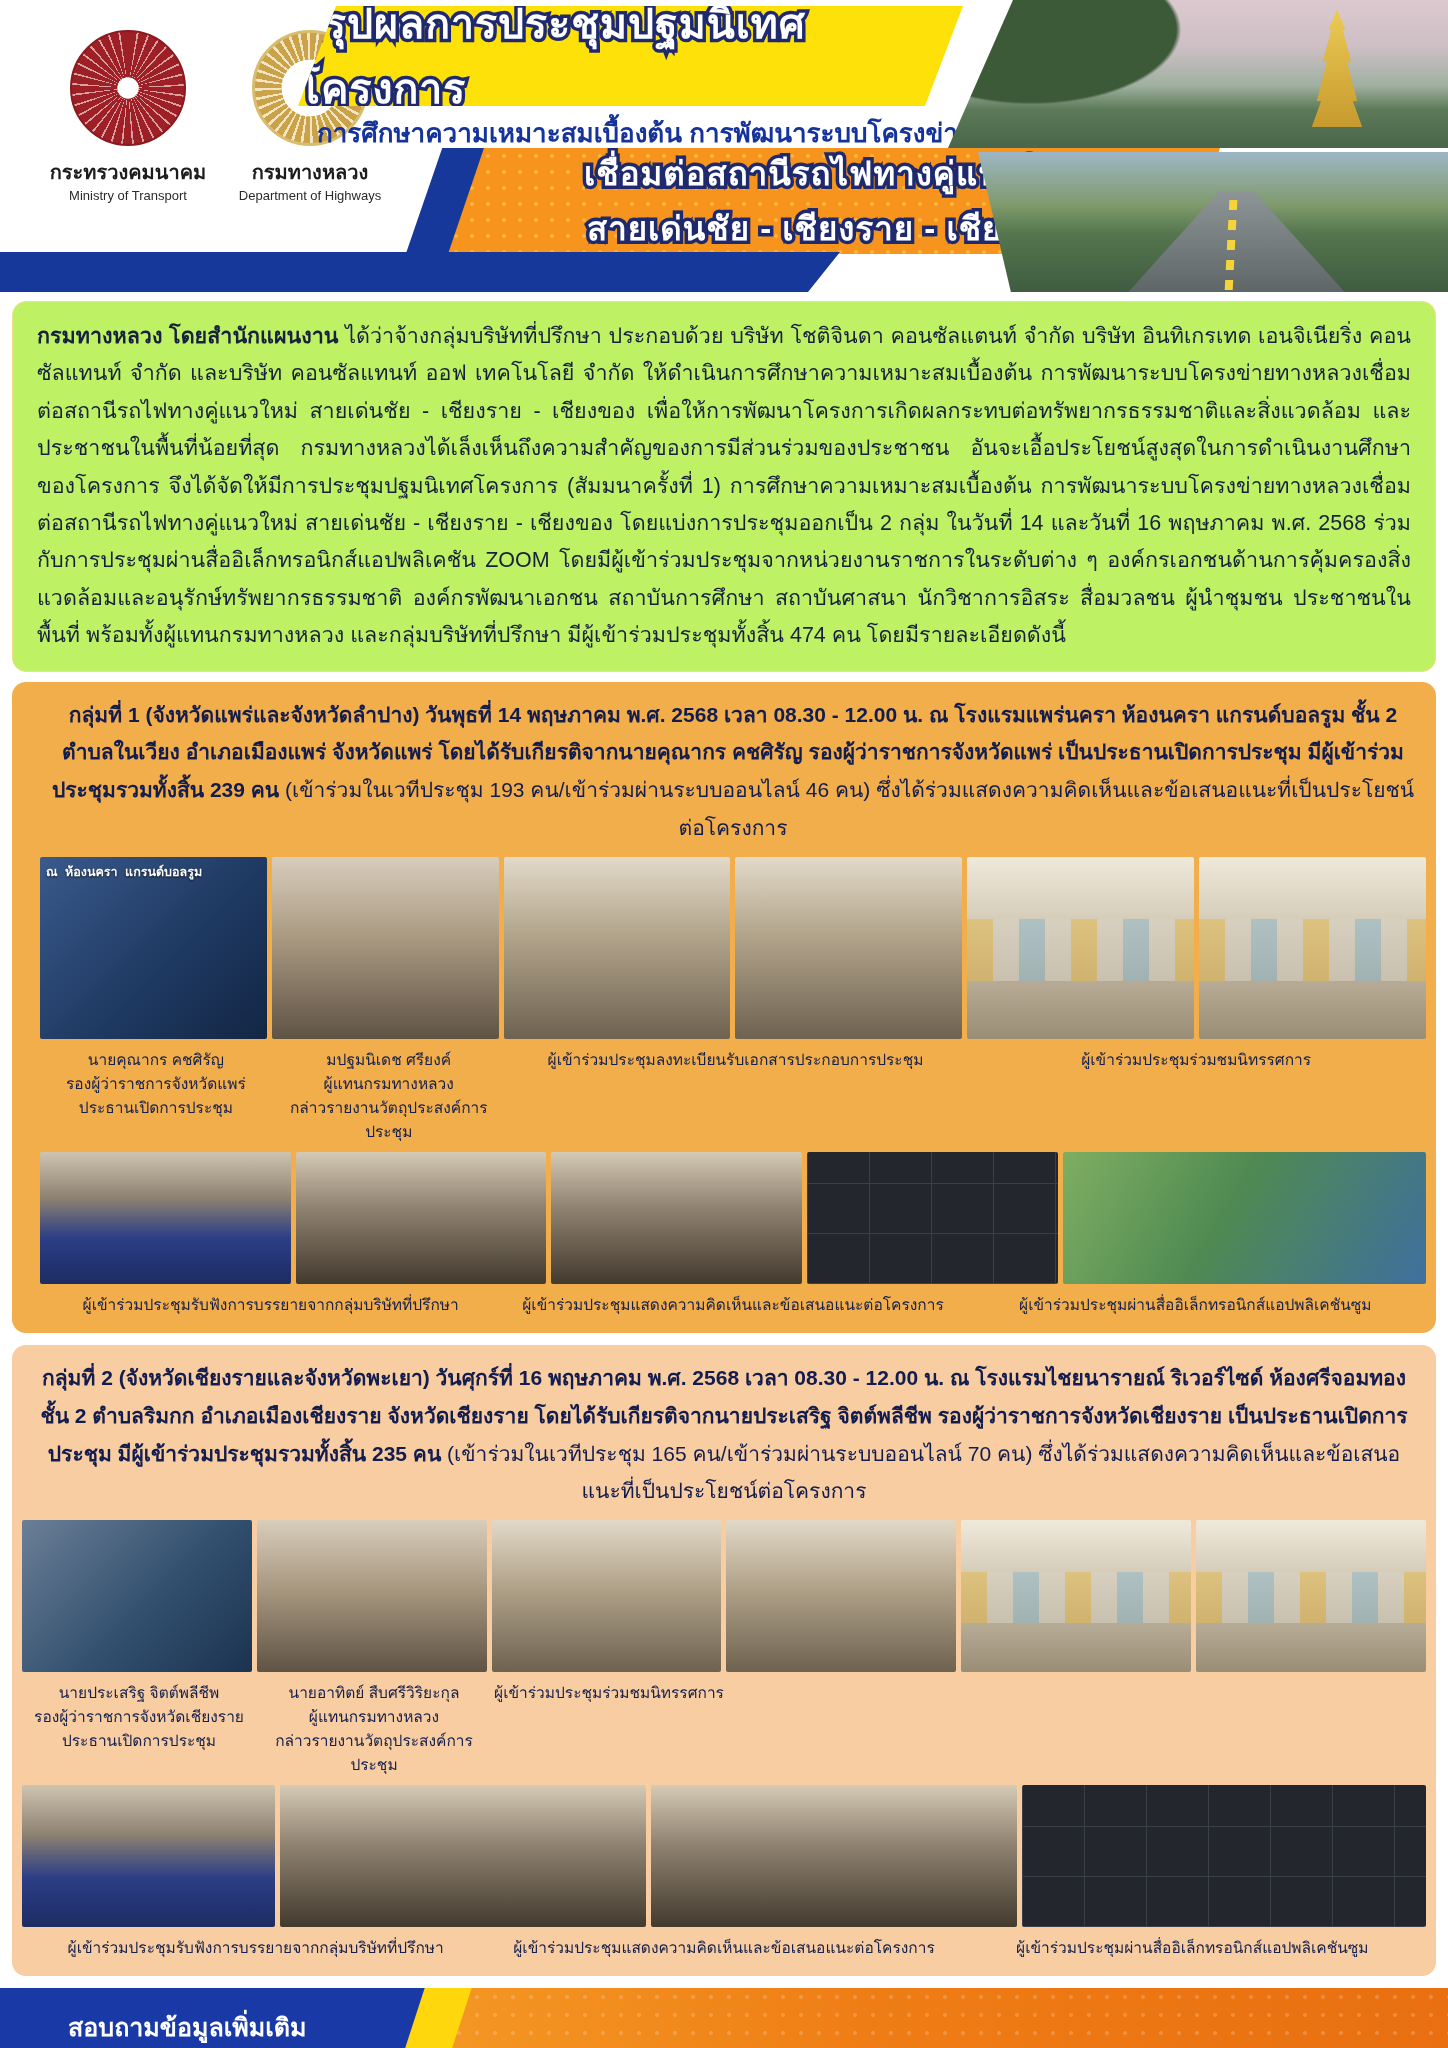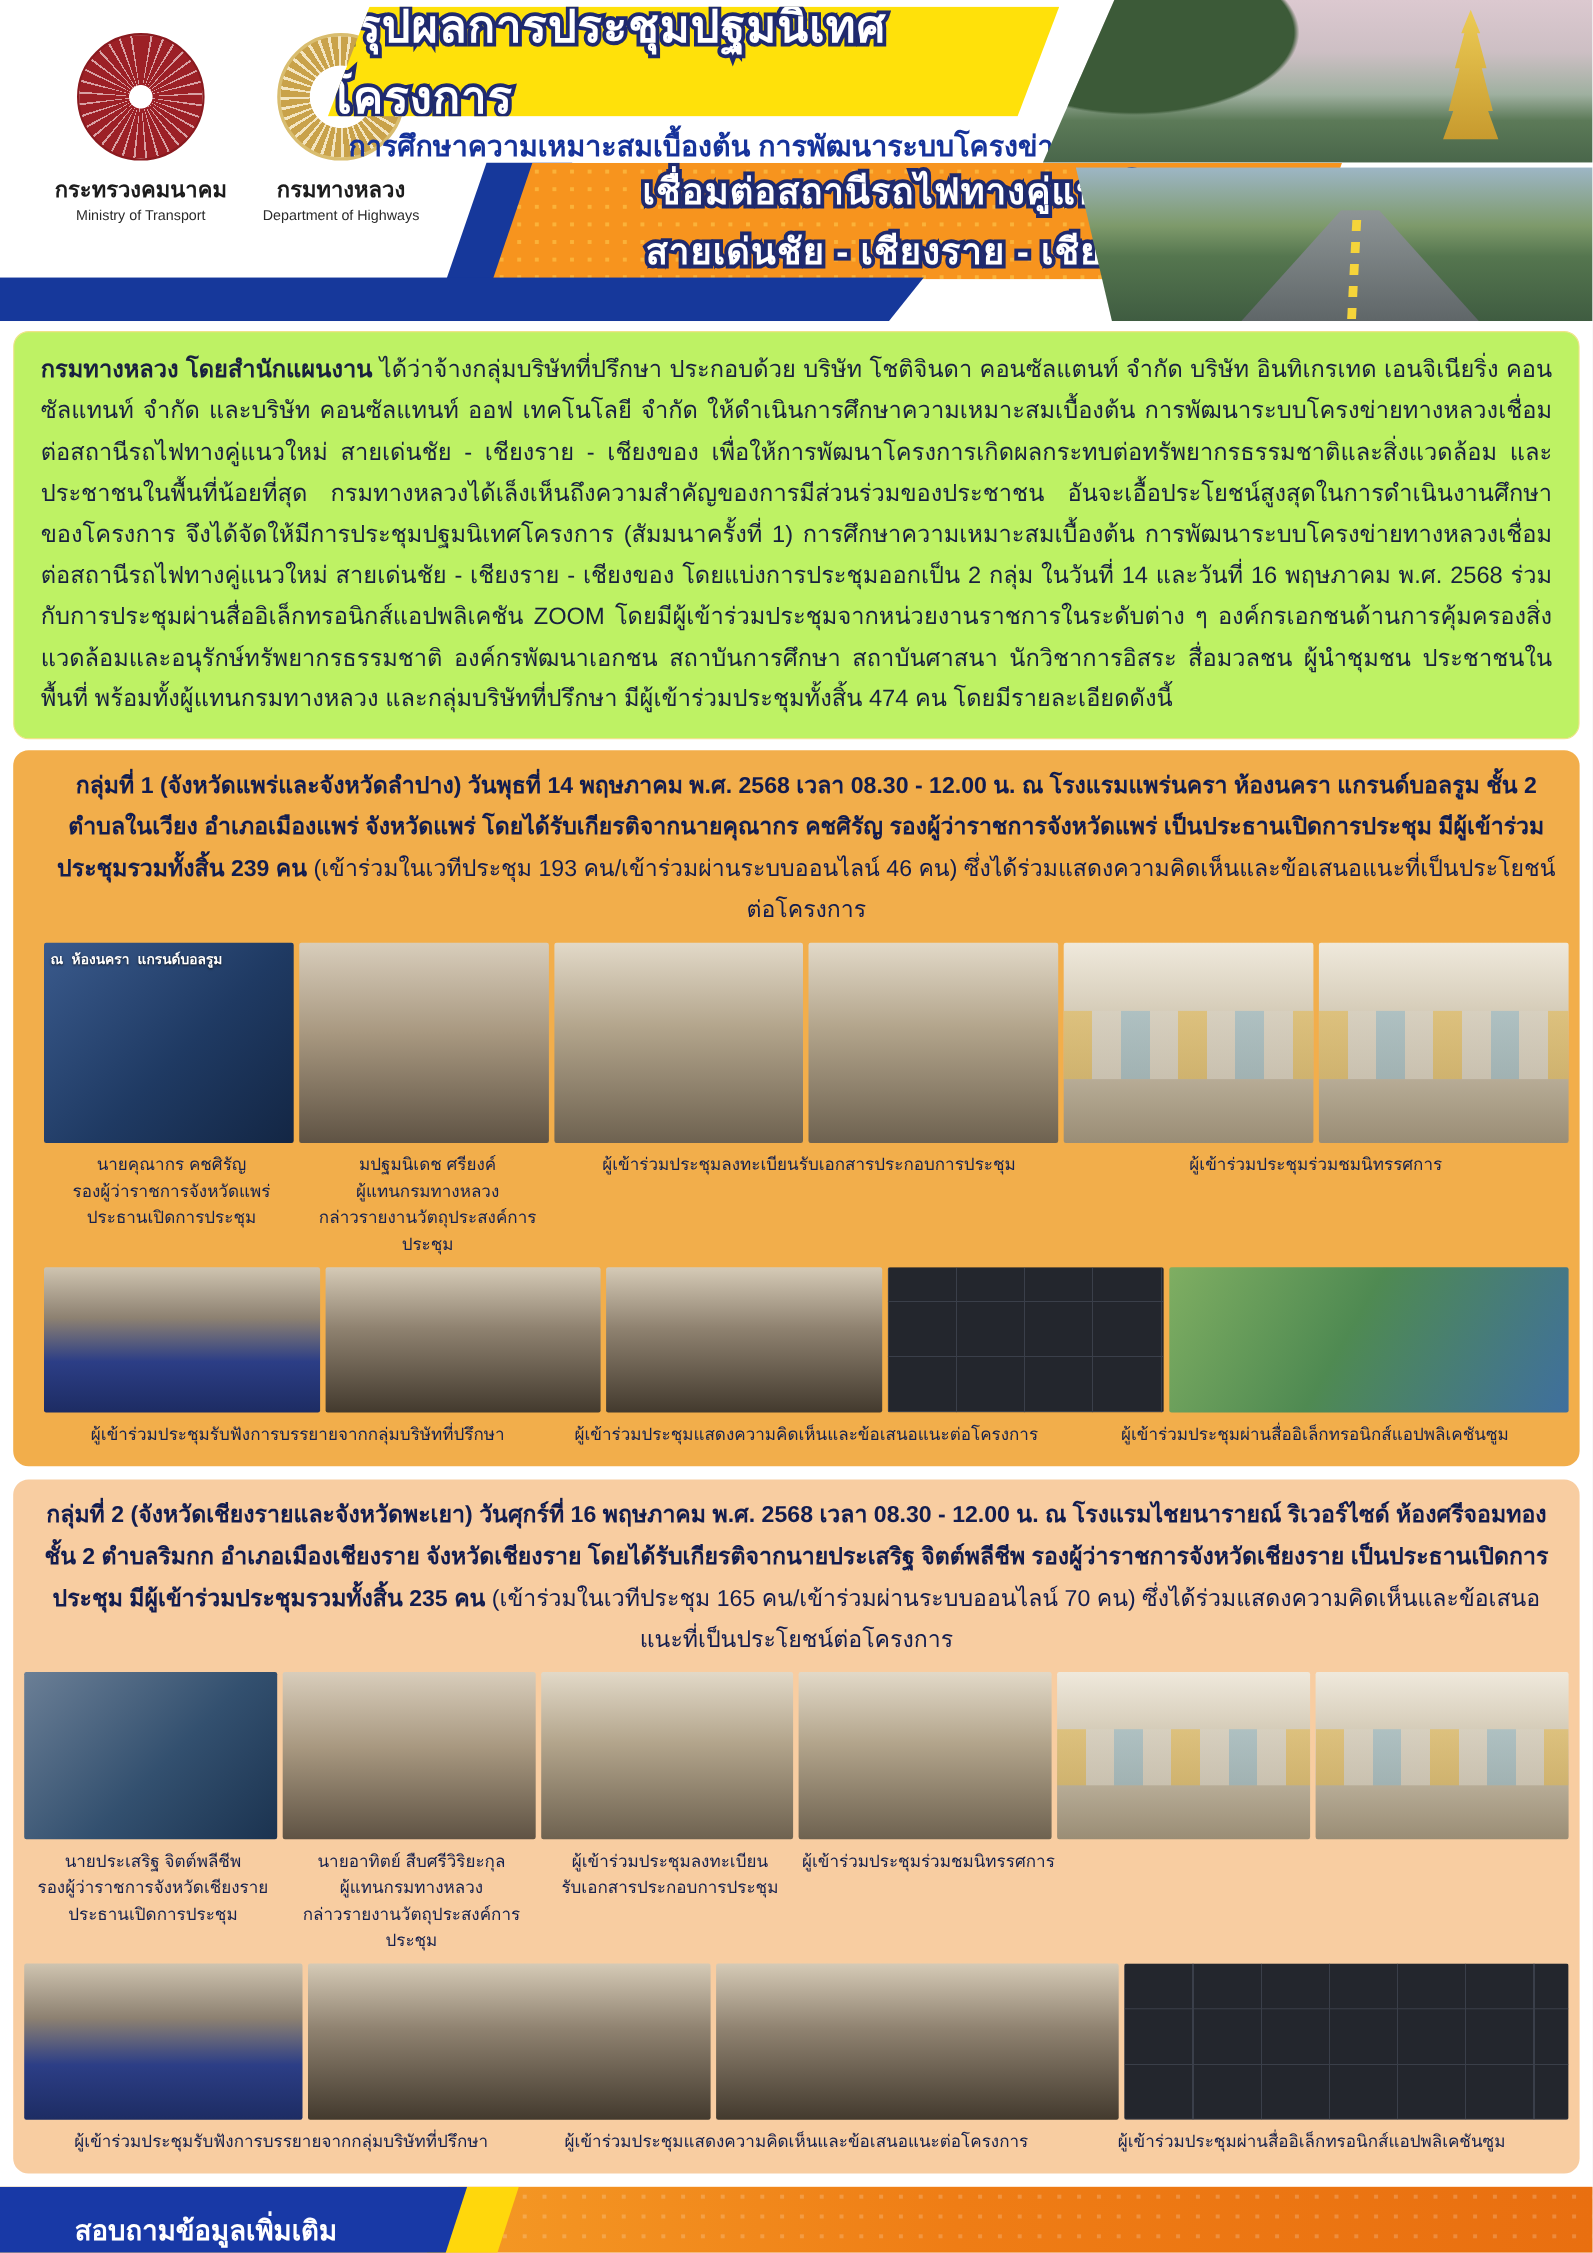--- a/index.html
+++ b/index.html
@@ -210,24 +210,20 @@
         <span>นายประเสริฐ จิตต์พลีชีพ</span>
           <span>รองผู้ว่าราชการจังหวัดเชียงราย</span>
           <span>ประธานเปิดการประชุม</span>
       </div>
       <div class="cap">
         <span>นายอาทิตย์ สืบศรีวิริยะกุล</span>
           <span>ผู้แทนกรมทางหลวง</span>
           <span>กล่าวรายงานวัตถุประสงค์การประชุม</span>
       </div>
       <div class="cap">
-        <span>ผู้เข้าร่วมประชุมลงทะเบียน</span>
-          <span>รับเอกสารประกอบการประชุม</span>
-      </div>
-      <div class="cap">
         <span>ผู้เข้าร่วมประชุมร่วมชมนิทรรศการ</span>
       </div>
     </div>
 
     <div class="prow h140">
       <div class="ph s-stage w10"></div>
       <div class="ph s-aud w14"></div>
       <div class="ph s-aud w14"></div>
       <div class="ph s-zoom w16"></div>
     </div>

